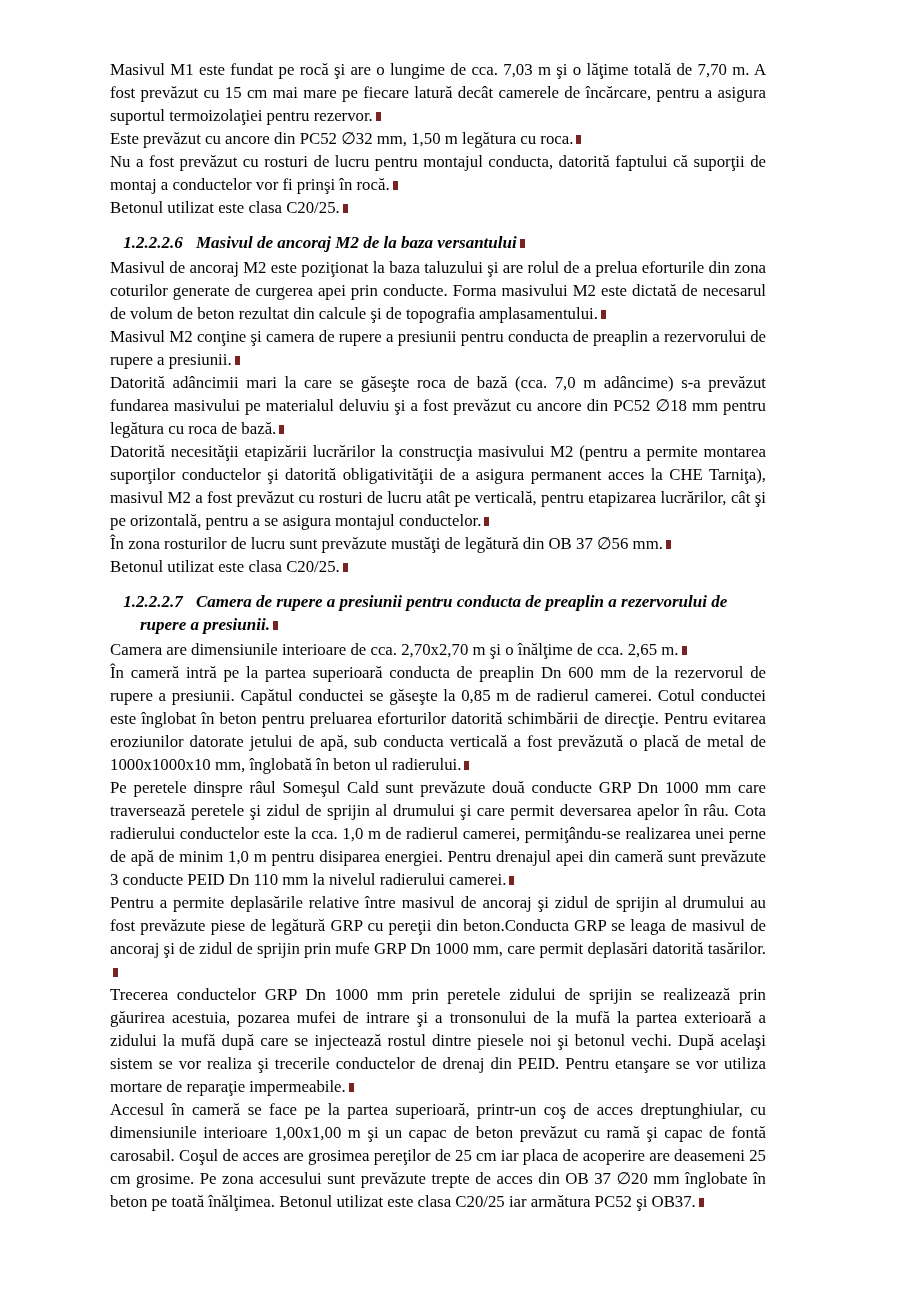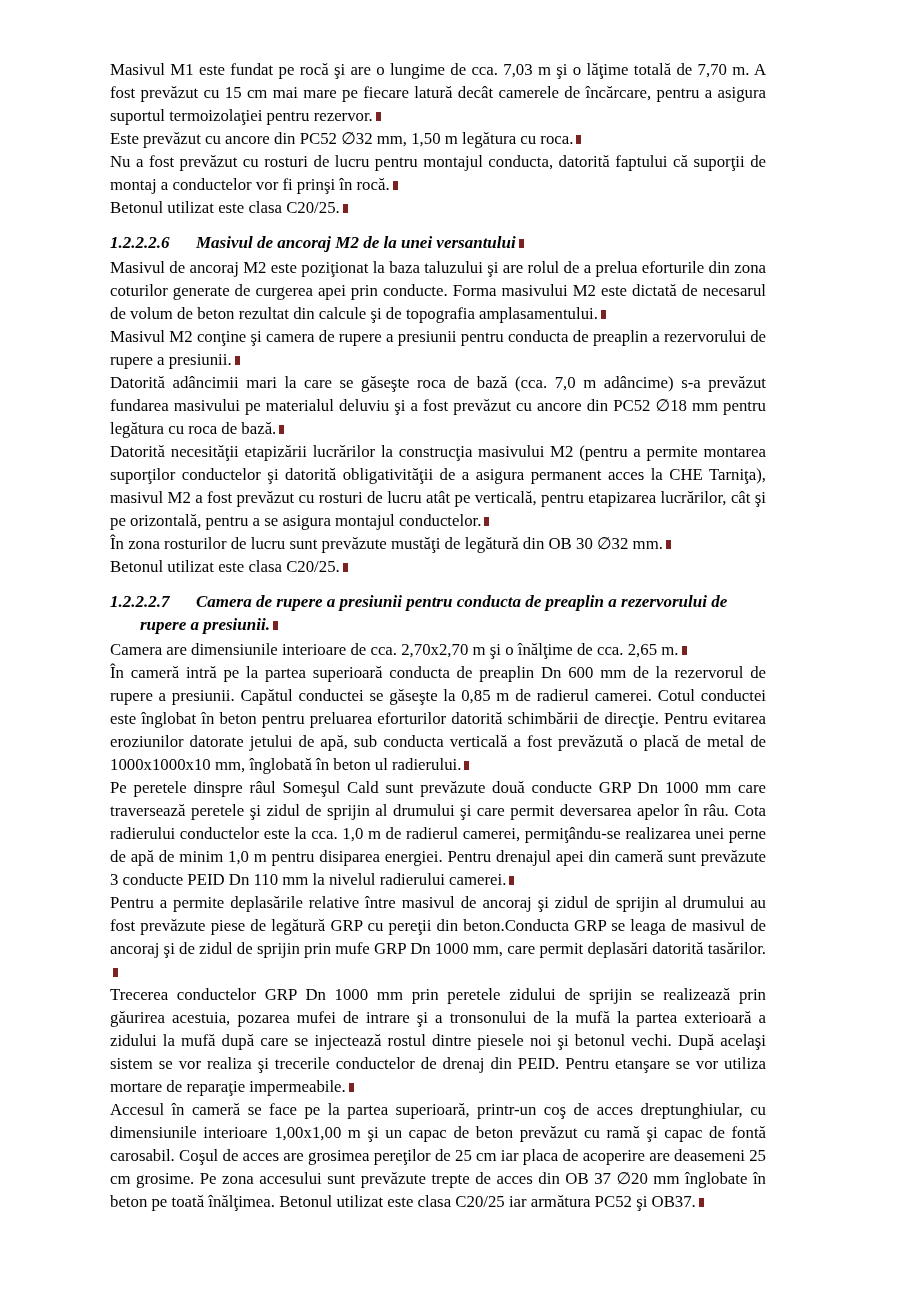--- a/index.html
+++ b/index.html
@@ -1,20 +1,20 @@
 <!DOCTYPE html>
 <html lang="ro" style="--page-bg: #ffffff; --text-color: #000000; --mark-color: #7b2222;"><head>
 <meta charset="utf-8">
 <style>
   :root{
     --page-bg:#ffffff;
     --text-color:#000000;
     --mark-color:#7b2222;
   }
-  *{margin:0;padding:0;box-sizing:border-box;}
+  *{margin:0;padding:0;box-sizing:border-box;text-align:center;}
   html,body{
     width:920px;height:1301px;
     background:var(--page-bg);
     overflow:hidden;
   }
   .page{
     width:828px;height:1301px;
     background:var(--page-bg);
     padding:58px 62px 30px 110px;
     font-family:"Liberation Serif","DejaVu Serif",serif;
@@ -55,31 +55,31 @@
 <div class="page">
 
   <p class="para"><span>Masivul M1 este fundat pe rocă şi are o lungime de cca. 7,03 m şi o lăţime totală de 7,70 m. A fost prevăzut cu 15 cm mai mare pe fiecare latură decât camerele de încărcare, pentru a asigura suportul termoizolaţiei pentru rezervor.</span><span class="pmark"></span></p>
 
   <p class="para"><span>Este prevăzut cu ancore din PC52 ∅32 mm, 1,50 m legătura cu roca.</span><span class="pmark"></span></p>
 
   <p class="para"><span>Nu a fost prevăzut cu rosturi de lucru pentru montajul conducta, datorită faptului că suporţii de montaj a conductelor vor fi prinşi în rocă.</span><span class="pmark"></span></p>
 
   <p class="para"><span>Betonul utilizat este clasa C20/25.</span><span class="pmark"></span></p>
 
-  <h3 class="heading"><span class="hnum">1.2.2.2.6</span><span>Masivul de ancoraj M2 de la unei versantului</span><span class="pmark"></span></h3>
+  <h3 class="heading"><span class="hnum">1.2.2.2.6</span><span>Masivul de ancoraj M2 de la baza versantului</span><span class="pmark"></span></h3>
 
   <p class="para"><span>Masivul de ancoraj M2 este poziţionat la baza taluzului şi are rolul de a prelua eforturile din zona coturilor generate de curgerea apei prin conducte. Forma masivului M2 este dictată de necesarul de volum de beton rezultat din calcule şi de topografia amplasamentului.</span><span class="pmark"></span></p>
 
   <p class="para"><span>Masivul M2 conţine şi camera de rupere a presiunii pentru conducta de preaplin a rezervorului de rupere a presiunii.</span><span class="pmark"></span></p>
 
   <p class="para"><span>Datorită adâncimii mari la care se găseşte roca de bază (cca. 7,0 m adâncime) s-a prevăzut fundarea masivului pe materialul deluviu şi a fost prevăzut cu ancore din PC52 ∅18 mm pentru legătura cu roca de bază.</span><span class="pmark"></span></p>
 
   <p class="para"><span>Datorită necesităţii etapizării lucrărilor la construcţia masivului M2 (pentru a permite montarea suporţilor conductelor şi datorită obligativităţii de a asigura permanent acces la CHE Tarniţa), masivul M2 a fost prevăzut cu rosturi de lucru atât pe verticală, pentru etapizarea lucrărilor, cât şi pe orizontală, pentru a se asigura montajul conductelor.</span><span class="pmark"></span></p>
 
-  <p class="para"><span>În zona rosturilor de lucru sunt prevăzute mustăţi de legătură din OB 30 ∅32 mm.</span><span class="pmark"></span></p>
+  <p class="para"><span>În zona rosturilor de lucru sunt prevăzute mustăţi de legătură din OB 37 ∅56 mm.</span><span class="pmark"></span></p>
 
   <p class="para"><span>Betonul utilizat este clasa C20/25.</span><span class="pmark"></span></p>
 
   <h3 class="heading"><span class="hnum">1.2.2.2.7</span><span>Camera de rupere a presiunii pentru conducta de preaplin a rezervorului de rupere a presiunii.</span><span class="pmark"></span></h3>
 
 
   <p class="para"><span>Camera are dimensiunile interioare de cca. 2,70x2,70 m şi o înălţime de cca. 2,65 m.</span><span class="pmark"></span></p>
 
   <p class="para"><span>În cameră intră pe la partea superioară conducta de preaplin Dn 600 mm de la rezervorul de rupere a presiunii. Capătul conductei se găseşte la 0,85 m de radierul camerei. Cotul conductei este înglobat în beton pentru preluarea eforturilor datorită schimbării de direcţie. Pentru evitarea eroziunilor datorate jetului de apă, sub conducta verticală a fost prevăzută o placă de metal de 1000x1000x10 mm, înglobată în beton ul radierului.</span><span class="pmark"></span></p>
 

